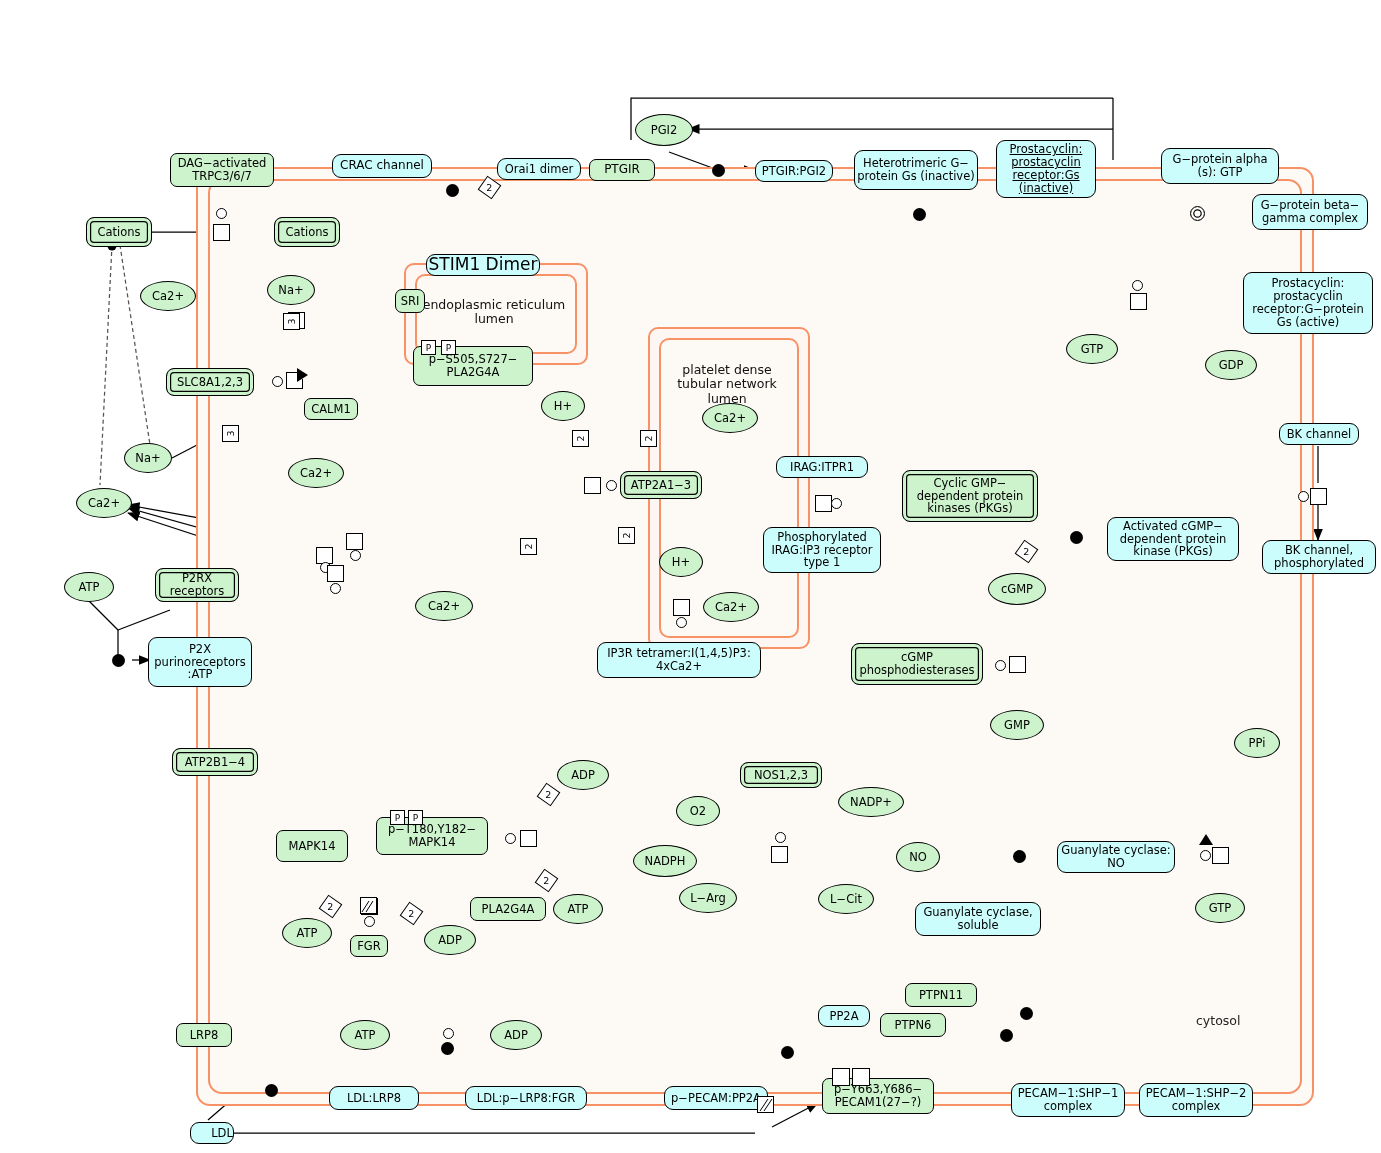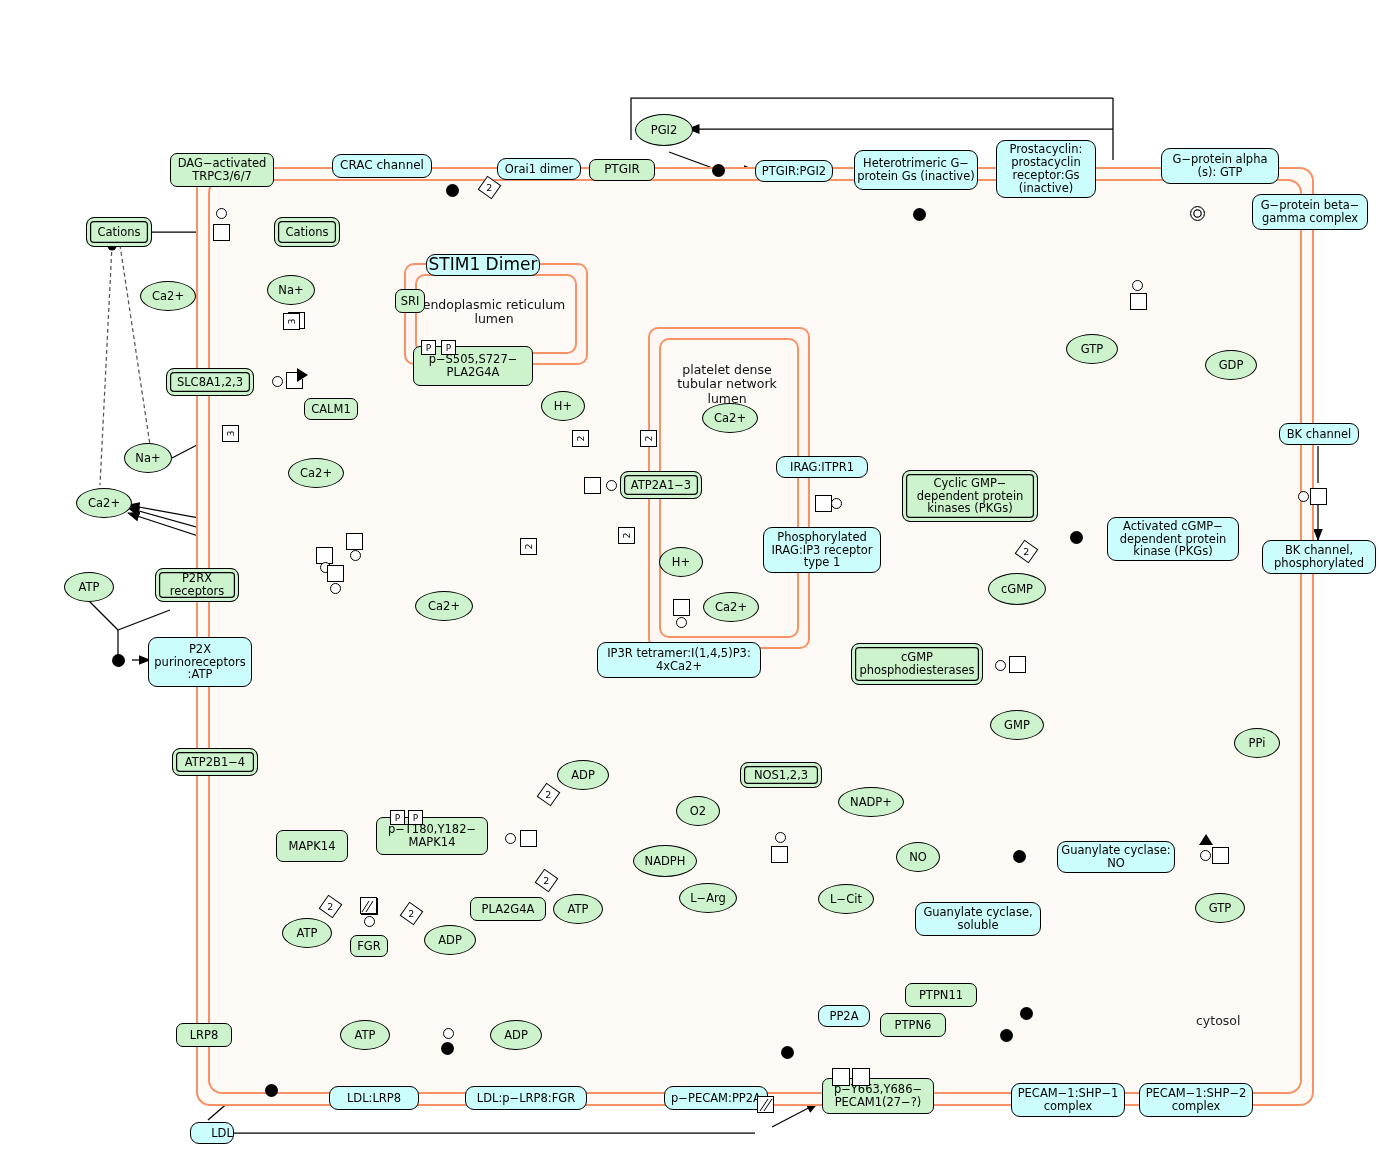--- a/index.html
+++ b/index.html
@@ -399,29 +399,32 @@
     </div>
   <div class="node mol" style="left:635px;top:114px;width:58px;height:32px;font-size:11.5px;">
       <span>PGI2</span>
     </div>
   <div class="node prot" style="left:755px;top:160px;width:78px;height:22px;font-size:11.5px;">
       <span>PTGIR:PGI2</span>
     </div>
   <div class="node prot" style="left:854px;top:150px;width:124px;height:40px;font-size:11.5px;">
       <span>Heterotrimeric G− protein Gs (inactive)</span>
     </div>
-  <div class="node prot" style="left:996px;top:140px;width:100px;height:58px;font-size:11.5px;">
+  <div class="node prot" style="left:996px;top:140px;width:100px;height:58px;font-size:11.5px;text-decoration:underline;">
       <span>Prostacyclin: prostacyclin receptor:Gs (inactive)</span>
     </div>
   <div class="node prot" style="left:1161px;top:148px;width:118px;height:36px;font-size:11.5px;">
       <span>G−protein alpha (s): GTP</span>
     </div>
   <div class="node prot" style="left:1252px;top:194px;width:116px;height:36px;font-size:11.5px;">
       <span>G−protein beta− gamma complex</span>
     </div>
+  <div class="node prot" style="left:1243px;top:272px;width:130px;height:62px;font-size:11.5px;">
+      <span>Prostacyclin: prostacyclin receptor:G−protein Gs (active)</span>
+    </div>
   <div class="node mol" style="left:1066px;top:334px;width:52px;height:30px;font-size:11.5px;">
       <span>GTP</span>
     </div>
   <div class="node mol" style="left:1205px;top:350px;width:52px;height:30px;font-size:11.5px;">
       <span>GDP</span>
     </div>
 
   <div class="node entset" style="left:86px;top:217px;width:66px;height:30px;font-size:11.5px;">
       <span>Cations</span>
     </div>

